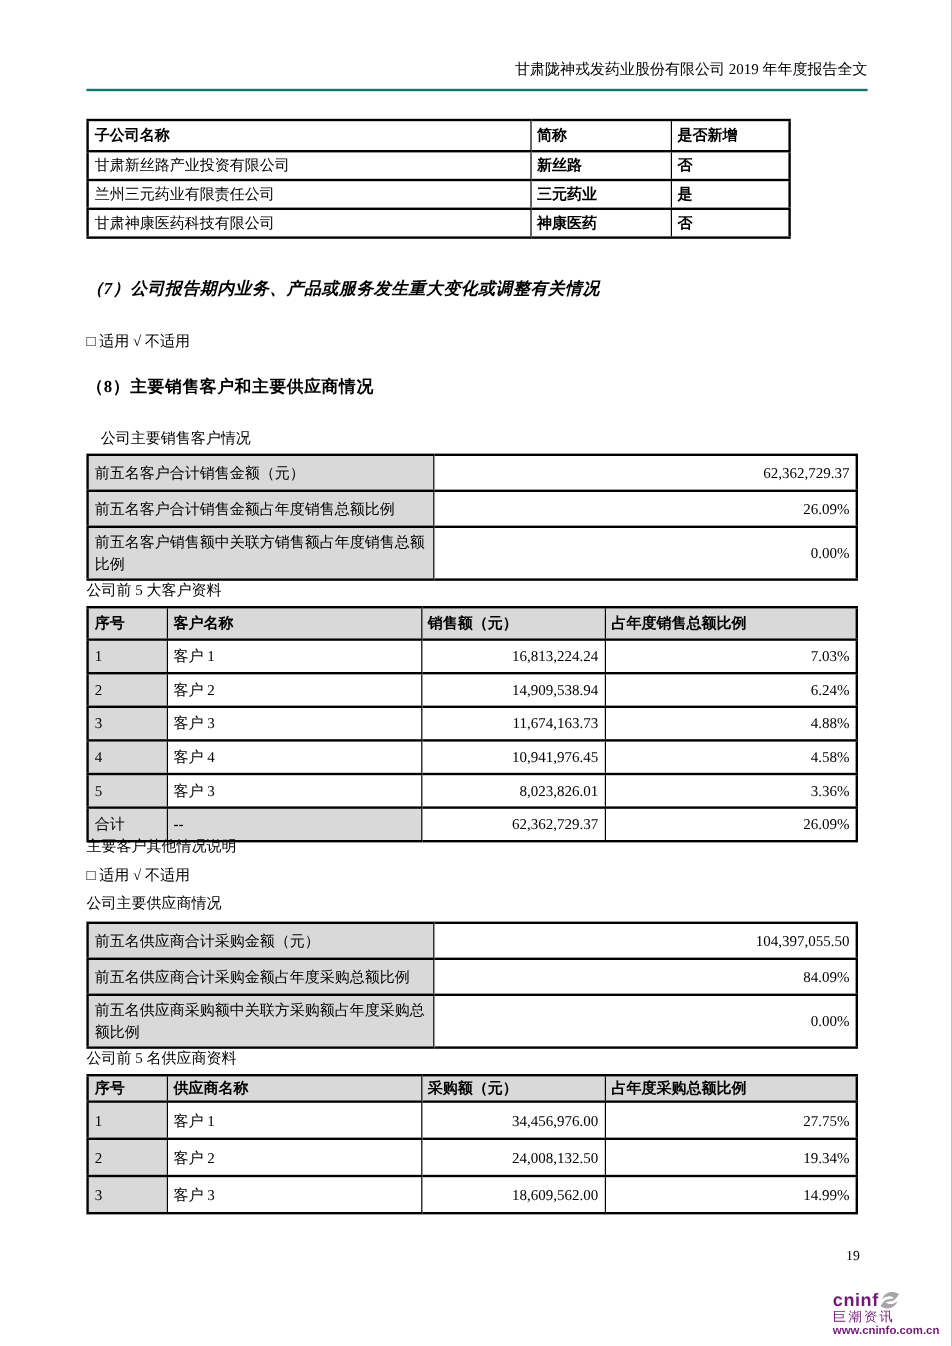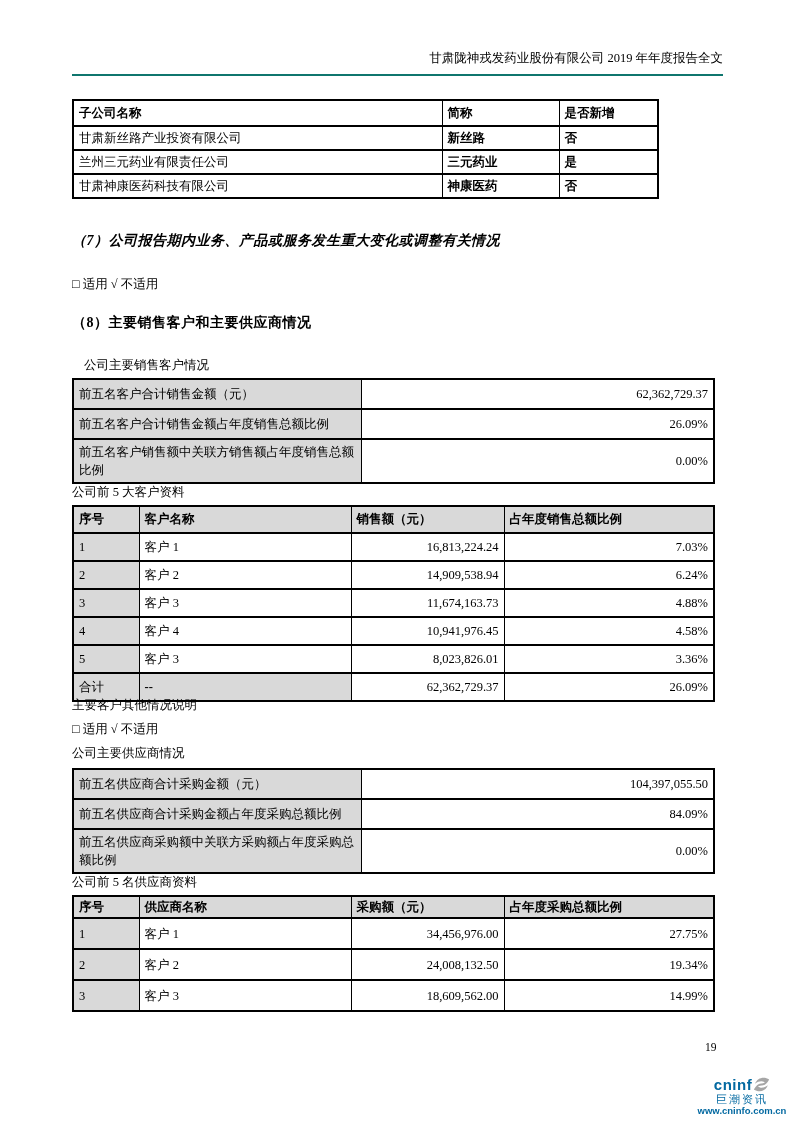--- a/index.html
+++ b/index.html
@@ -28,21 +28,21 @@
   .t1{width:585px;}
   .t1 td{height:20px;}
   .t1 tr.hdr td{height:22px;}
   .tw{width:641px;}
   .sumrow td{height:26px;}
   .sumrow-tall td{height:40px;}
   .ct tr.hdr td{height:23px;}
   .ct tr.dr td{height:24px;}
   .st tr.dr td{height:27px;}
   .pageno{font-size:11.5px;}
-  .logo{width:96px;text-align:center;color:#0369a1;line-height:1.15;}
+  .logo{width:96px;color:#701a75;line-height:1.15;}
   .logo .brand{font-family:"Liberation Sans","DejaVu Sans",sans-serif;font-weight:bold;font-size:15px;letter-spacing:.5px;display:inline-block;vertical-align:middle;}
   .logo .cn{font-size:11px;letter-spacing:2px;}
   .logo .url{font-size:9.5px;font-family:"Liberation Sans","DejaVu Sans",sans-serif;font-weight:bold;}
   .logo svg{vertical-align:middle;margin-left:1px;}
 </style>
 </head>
 <body>
 
 <div class="page">
 

